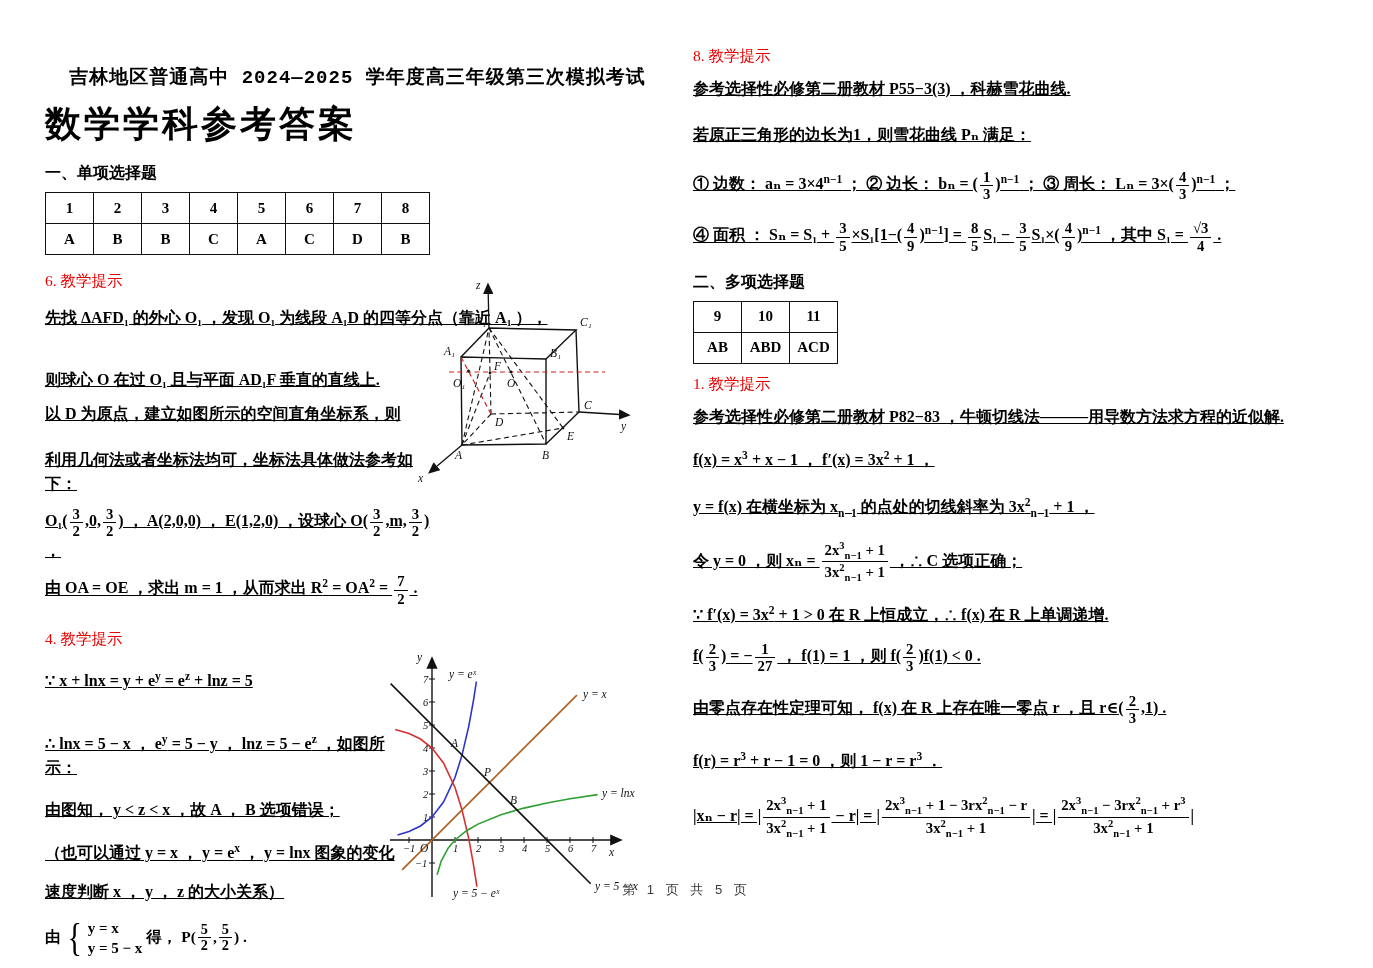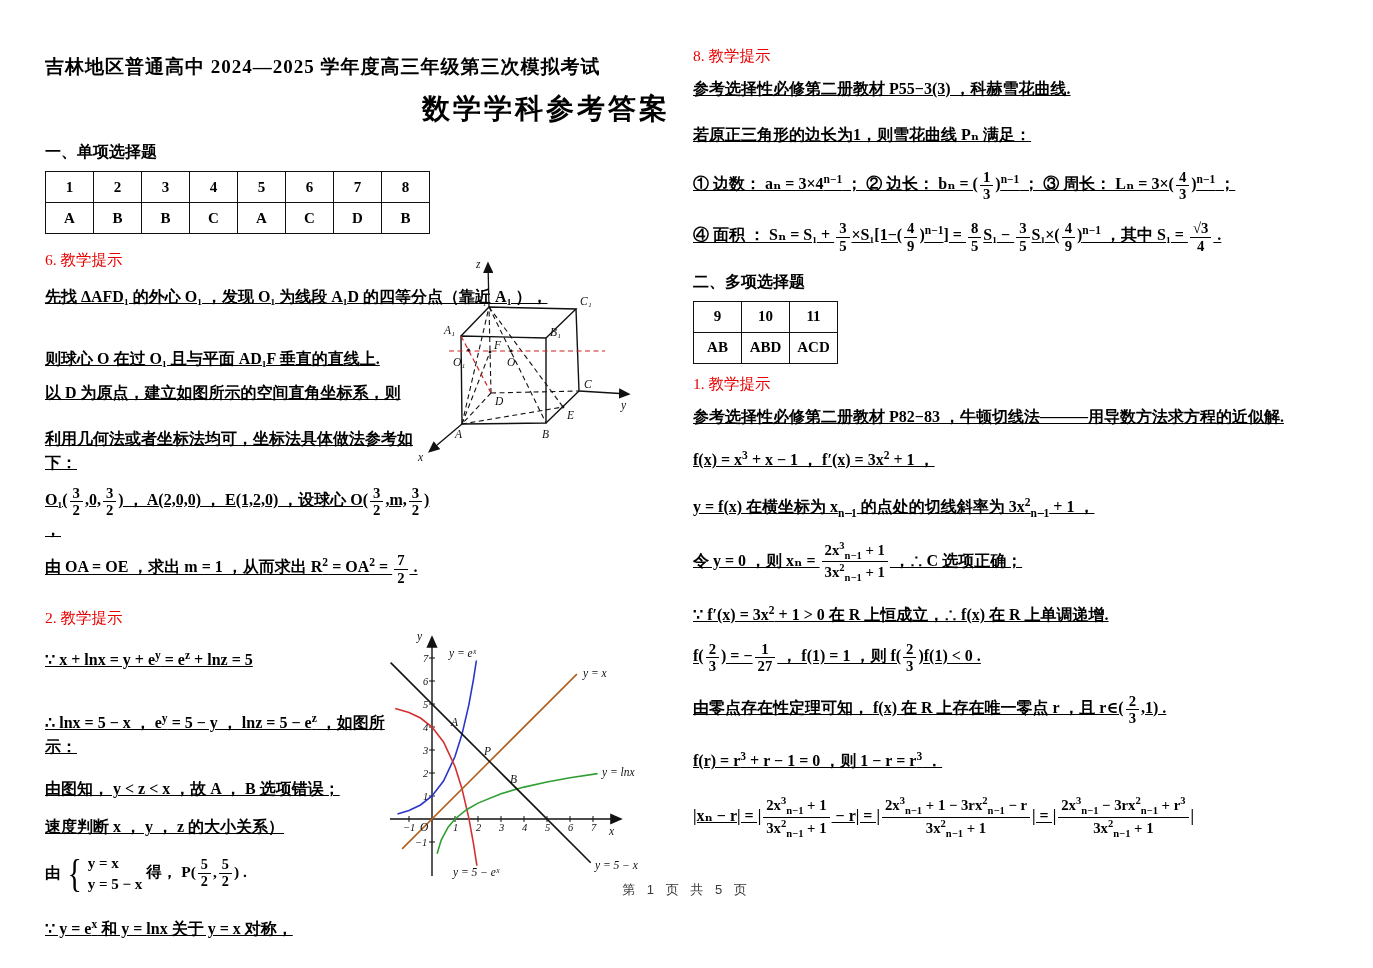--- a/index.html
+++ b/index.html
@@ -1,24 +1,24 @@
 <!DOCTYPE html>
 <html><head>
 <meta charset="utf-8">
 <style>
   html,body{margin:0;padding:0;}
   body{width:1373px;height:968px;position:relative;background:#ffffff;overflow:hidden;
        font-family:"Liberation Serif","DejaVu Serif",serif;color:#000;}
   .col{position:absolute;top:0;}
   .col-left{left:45px;width:625px;top:40px;}
   .col-right{left:693px;width:645px;top:46px;}
-  .title1{font-family:Liberation Serif, serif;font-weight:bold;
-          font-size:19px;text-align:left;margin:14px 0 0 0;letter-spacing:1px;}
+  .title1{font-family:Liberation Mono, monospace;font-weight:bold;
+          font-size:19px;text-align:center;margin:24px 0 0 0;letter-spacing:1px;}
   .title2{font-family:"Liberation Sans","DejaVu Sans",sans-serif;font-weight:bold;
-          font-size:28px;text-align:right;margin:10px 0 6px 0;letter-spacing:3px;}
+          font-size:36px;text-align:left;margin:10px 0 6px 0;letter-spacing:3px;}
   .sec-heading{font-size:16px;font-weight:bold;margin:14px 0 8px 0;}
   .red-heading{color:#e80000;font-weight:normal;font-size:15.5px;margin:16px 0 4px 0;}
   table.ans{border-collapse:collapse;margin:4px 0 2px 0;}
   table.ans td{border:1.6px solid #111;width:47px;height:30px;text-align:center;
                font-weight:bold;font-size:15px;padding:0;}
   .ln{font-weight:bold;font-size:16px;margin:0;line-height:1.5;text-decoration:underline;}
   .mt10{margin-top:10px}.mt14{margin-top:14px}.mt18{margin-top:18px}
   .mt22{margin-top:22px}.mt26{margin-top:38px}
   sup,sub{font-size:0.72em;font-weight:bold;}
   .frac{display:inline-flex;flex-direction:column;vertical-align:middle;
@@ -159,25 +159,26 @@
         <text x="82" y="153">D</text>
         <text x="171" y="136">C</text>
         <text x="154" y="167">E</text>
         <text x="42" y="186">A</text>
         <text x="129" y="186">B</text>
       </g>
     </svg>
   </div>
 
   <div class="hint-block">
-    <div class="red-heading mt22">2. 教学提示</div>
+    <div class="red-heading mt22">4. 教学提示</div>
     <div class="h7text">
       <p class="ln mt18">∵ x + lnx = y + e<sup>y</sup> = e<sup>z</sup> + lnz = 5</p>
       <p class="ln mt26">∴ lnx = 5 − x ，  e<sup>y</sup> = 5 − y ，  lnz = 5 − e<sup>z</sup> ，如图所示：</p>
       <p class="ln mt18">由图知， y &lt; z &lt; x ，故 A ， B 选项错误；</p>
+      <p class="ln mt18">（也可以通过 y = x ，  y = e<sup>x</sup> ，  y = lnx 图象的变化</p>
       <p class="ln mt14">速度判断 x ，  y ，  z 的大小关系）</p>
       <div class="sysline mt14">
         <span>由</span>
         <span class="brace">{</span>
         <span class="syseqs">
           <span>y = x</span>
           <span>y = 5 − x</span>
         </span>
         <span>得，  P(<span class="frac">
               <span class="num">5</span>

